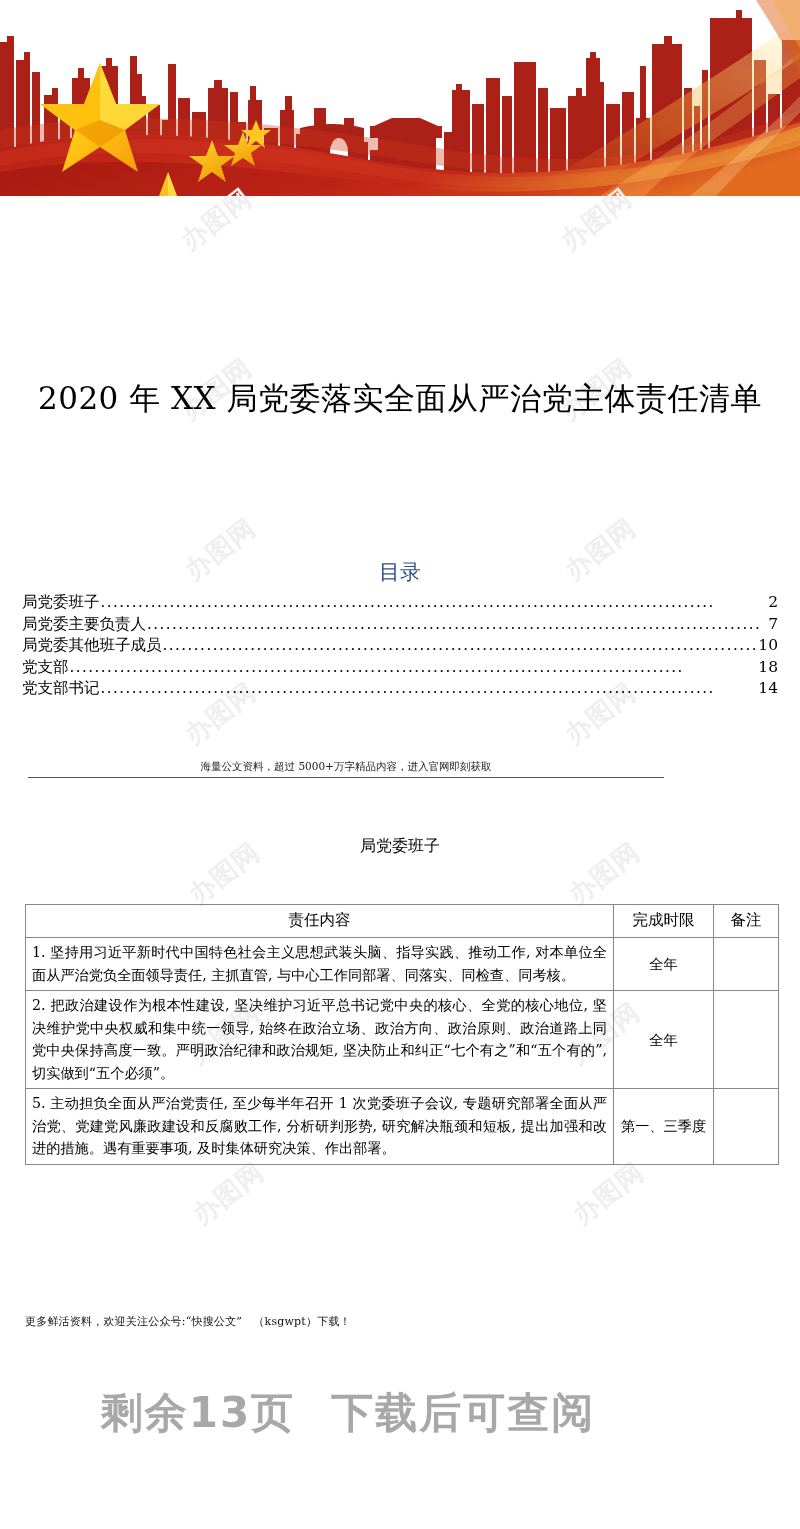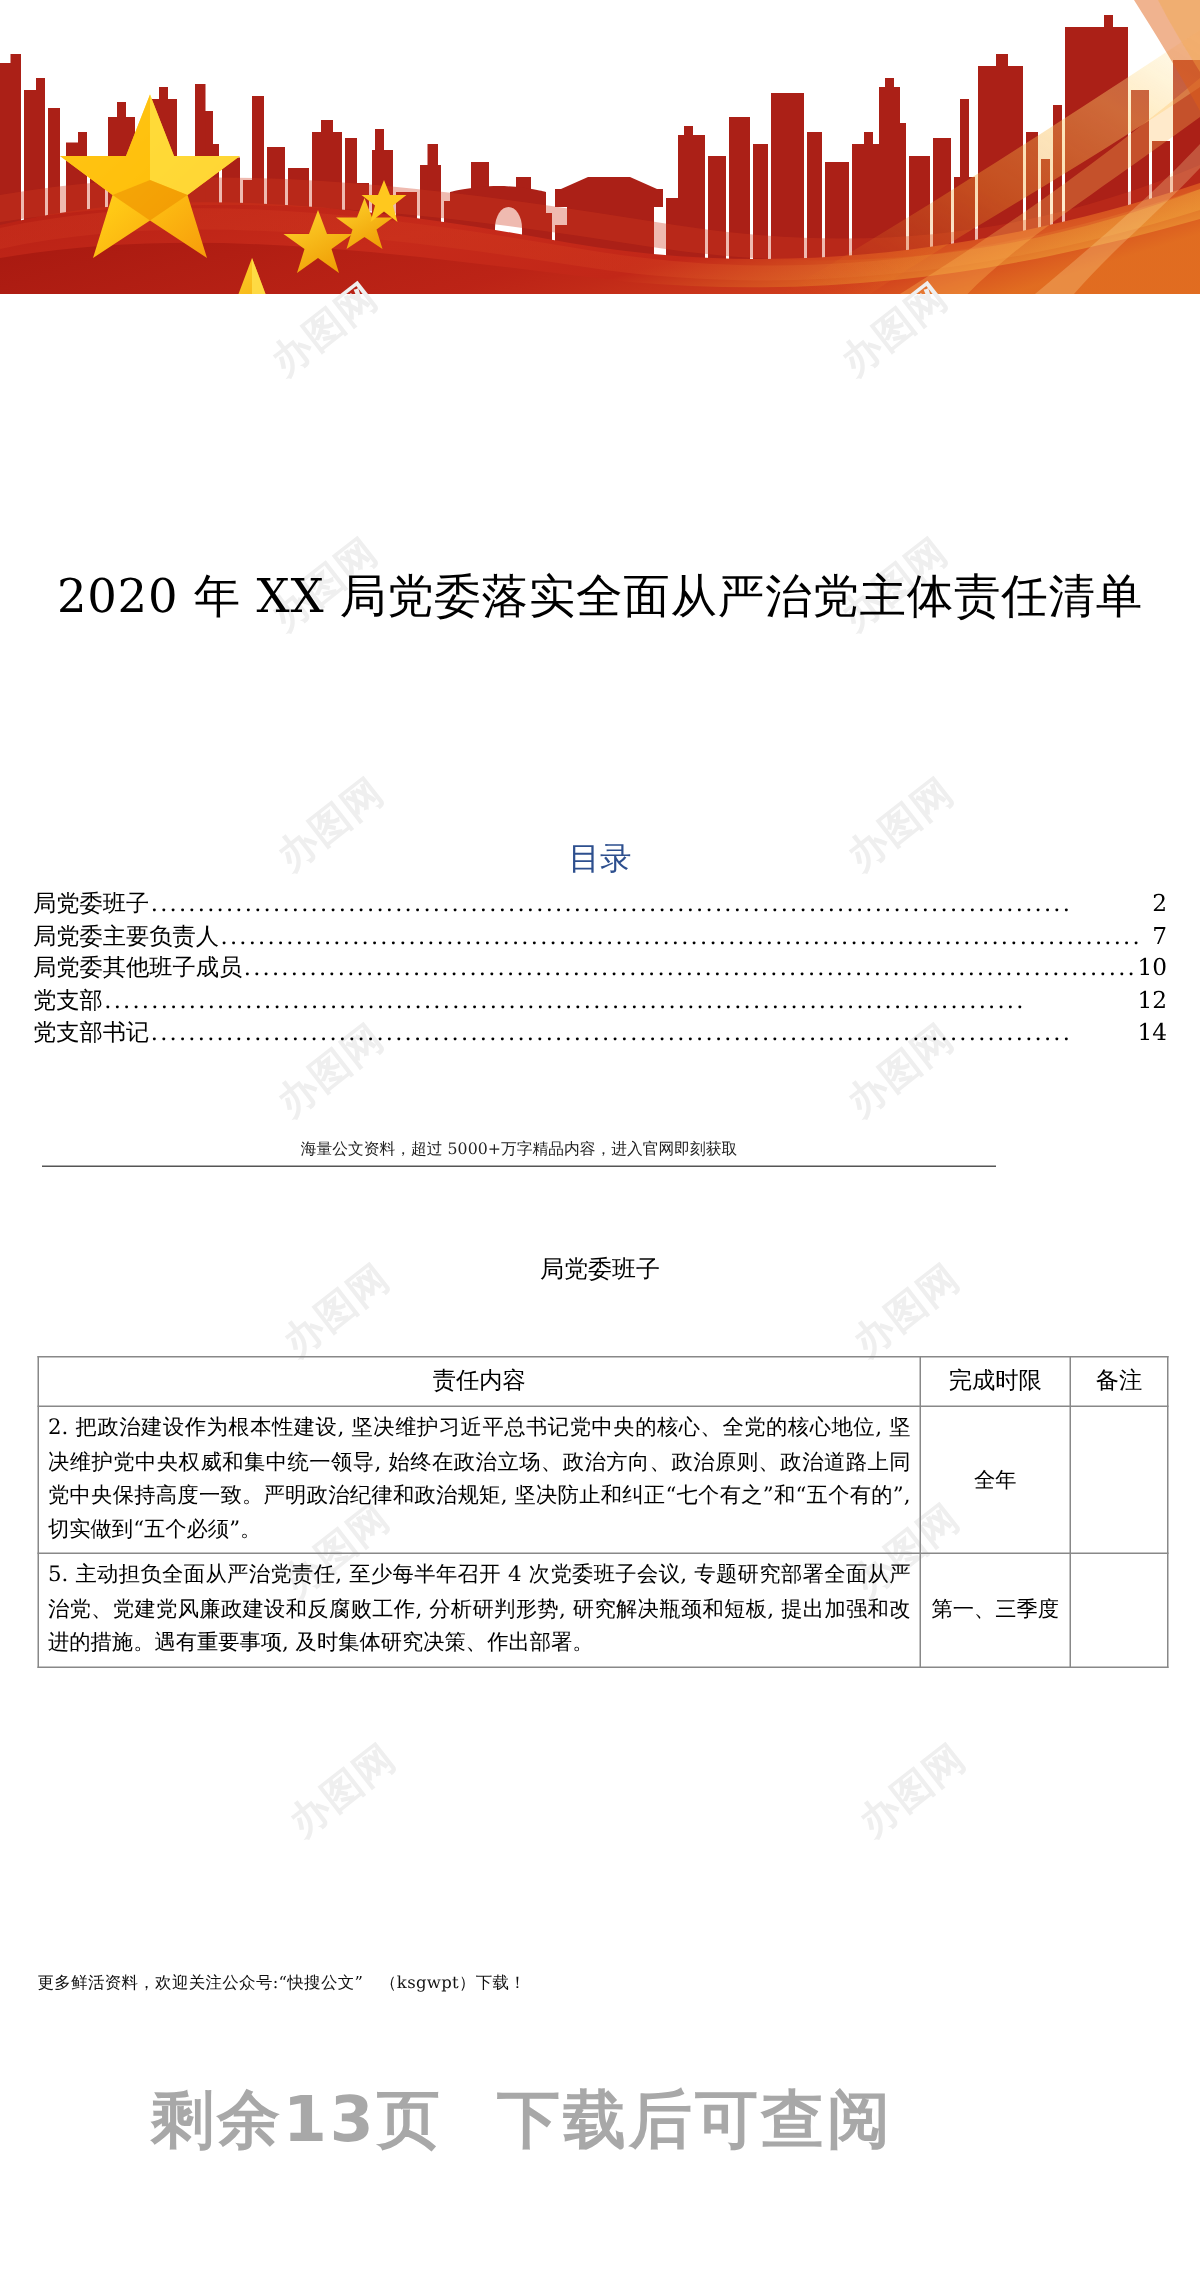--- a/index.html
+++ b/index.html
@@ -419,21 +419,21 @@
         <span class="toc-page">7</span>
       </div>
       <div class="toc-row">
         <span class="toc-label">局党委其他班子成员</span>
         <span class="toc-dots">..................................................................................................</span>
         <span class="toc-page">10</span>
       </div>
       <div class="toc-row">
         <span class="toc-label">党支部</span>
         <span class="toc-dots">..................................................................................................</span>
-        <span class="toc-page">12</span>
+        <span class="toc-page">18</span>
       </div>
       <div class="toc-row">
         <span class="toc-label">党支部书记</span>
         <span class="toc-dots">..................................................................................................</span>
         <span class="toc-page">14</span>
       </div>
     </div>
 
     <div class="promo">
       <div class="promo-line1">海量公文资料，超过 5000+万字精品内容，进入官网即刻获取</div>
@@ -451,26 +451,31 @@
         </colgroup>
         <thead>
           <tr>
             <th>责任内容</th>
             <th>完成时限</th>
             <th>备注</th>
           </tr>
         </thead>
         <tbody>
           <tr>
+            <td class="cnt">1. 坚持用习近平新时代中国特色社会主义思想武装头脑、指导实践、推动工作, 对本单位全面从严治党负全面领导责任, 主抓直管, 与中心工作同部署、同落实、同检查、同考核。</td>
+            <td class="mid">全年</td>
+            <td class="mid"></td>
+          </tr>
+          <tr>
             <td class="cnt">2. 把政治建设作为根本性建设, 坚决维护习近平总书记党中央的核心、全党的核心地位, 坚决维护党中央权威和集中统一领导, 始终在政治立场、政治方向、政治原则、政治道路上同党中央保持高度一致。严明政治纪律和政治规矩, 坚决防止和纠正“七个有之”和“五个有的”, 切实做到“五个必须”。</td>
             <td class="mid">全年</td>
             <td class="mid"></td>
           </tr>
           <tr>
-            <td class="cnt">5. 主动担负全面从严治党责任, 至少每半年召开 4 次党委班子会议, 专题研究部署全面从严治党、党建党风廉政建设和反腐败工作, 分析研判形势, 研究解决瓶颈和短板, 提出加强和改进的措施。遇有重要事项, 及时集体研究决策、作出部署。</td>
+            <td class="cnt">5. 主动担负全面从严治党责任, 至少每半年召开 1 次党委班子会议, 专题研究部署全面从严治党、党建党风廉政建设和反腐败工作, 分析研判形势, 研究解决瓶颈和短板, 提出加强和改进的措施。遇有重要事项, 及时集体研究决策、作出部署。</td>
             <td class="mid">第一、三季度</td>
             <td class="mid"></td>
           </tr>
         </tbody>
       </table>
     </div>
 
     <div class="bottom-note">更多鲜活资料，欢迎关注公众号:“快搜公文”　（ksgwpt）下载！</div>
 
   </div>

